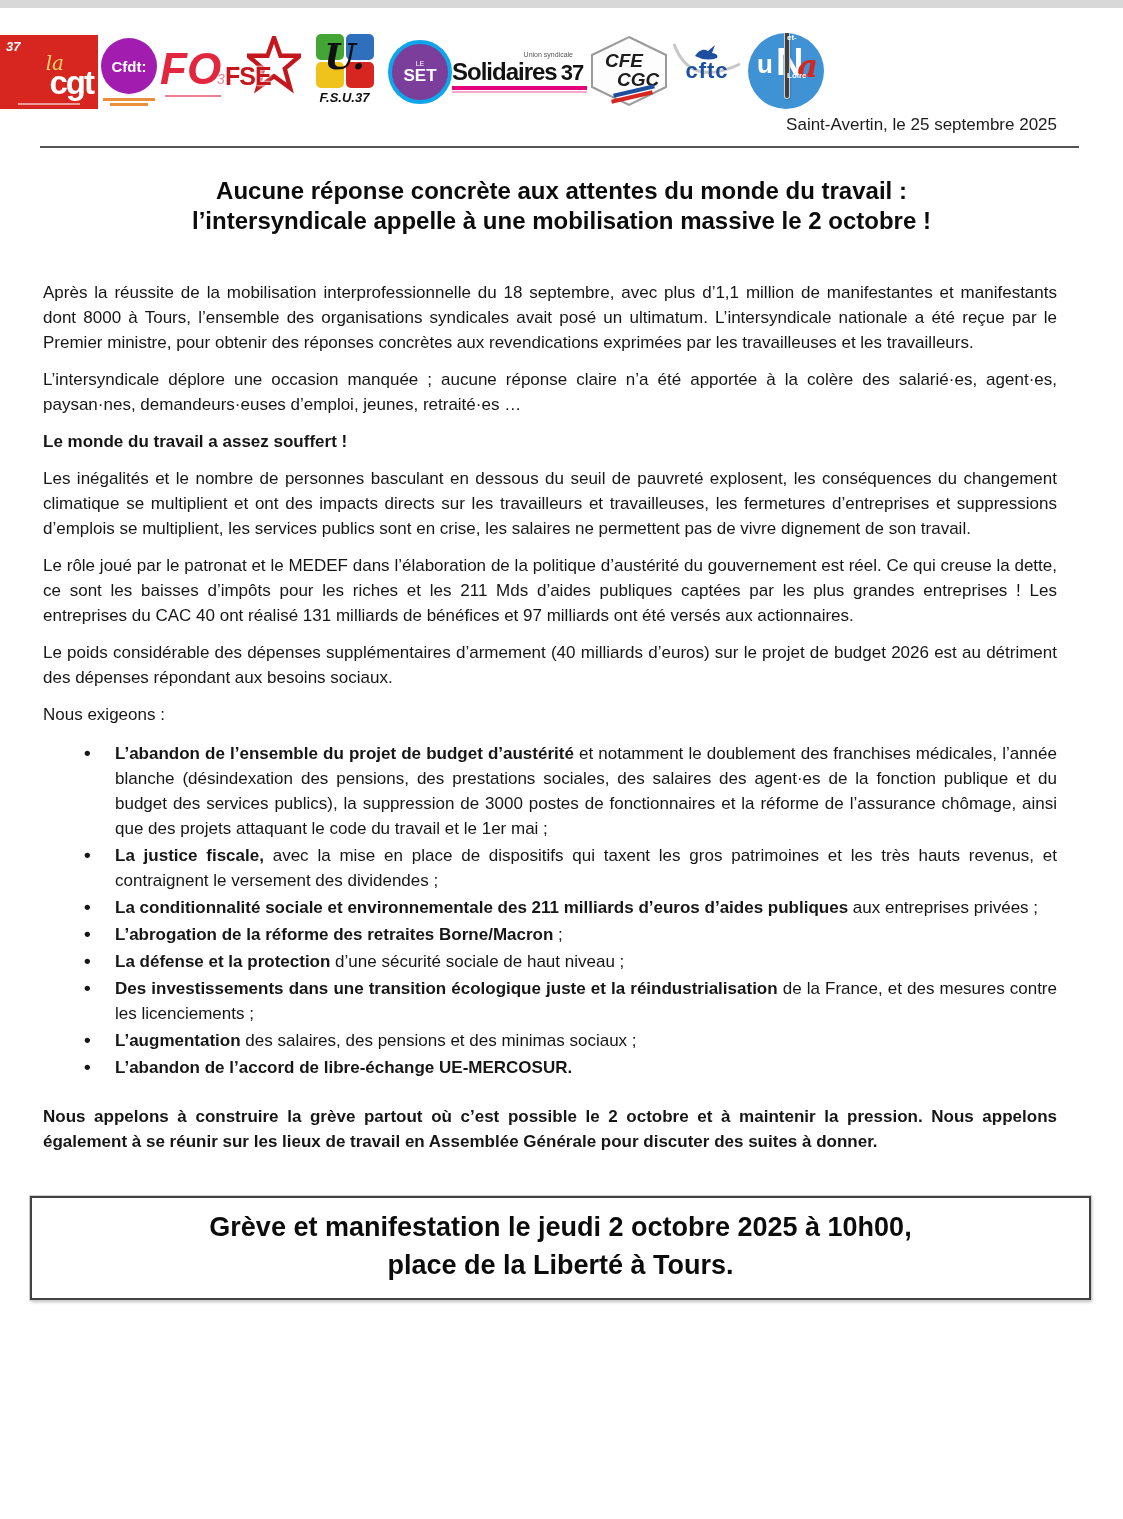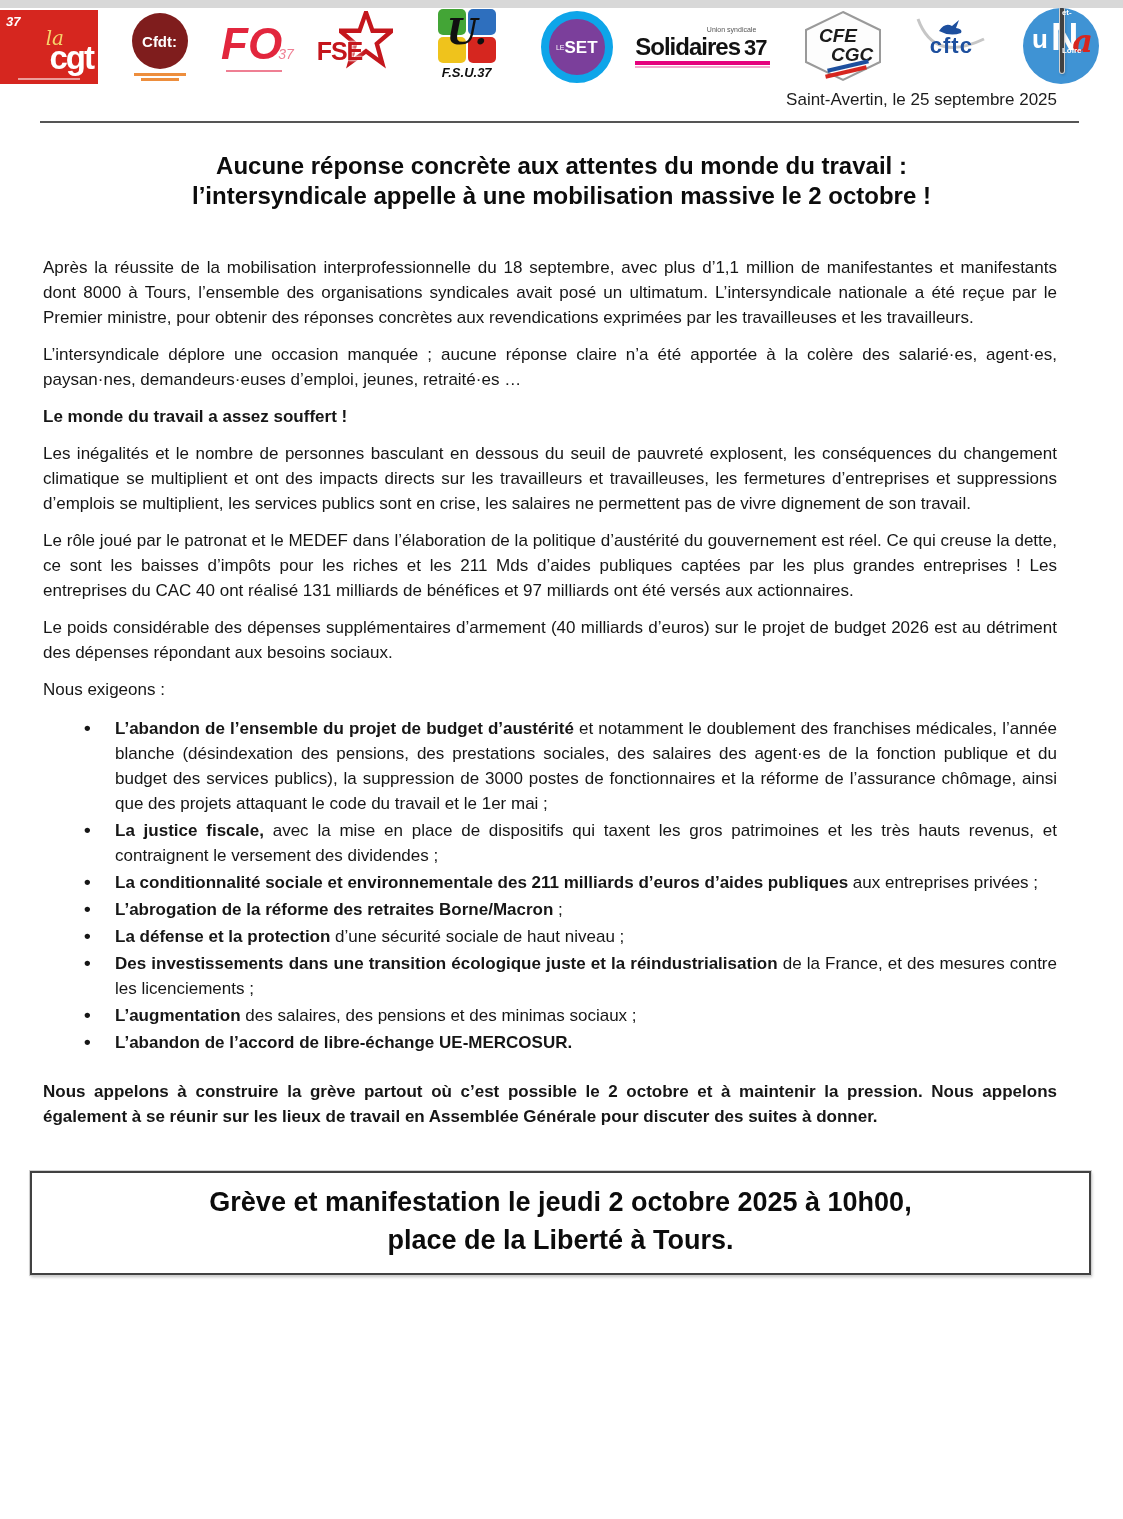--- a/index.html
+++ b/index.html
@@ -7,34 +7,34 @@
     width:1123px;height:1519px;
     background:#ffffff;
     font-family:"Liberation Sans", sans-serif;
     color:#161616;
     position:relative;
     overflow:hidden;
   }
   .top-strip{height:8px;background:#d8d8d8;}
   
   .logos-row{
-    height:78px;
-    display:flex;align-items:center;justify-content:space-between;
+    margin-top:25px;height:78px;
+    display:flex;align-items:center;justify-content:flex-start;
     padding-right:18px;
   }
   .logo{flex:none;position:relative;}
   
   .cgt{width:98px;height:74px;background:#d6261f;color:#fff;}
   .cgt .corner{position:absolute;top:4px;left:6px;font-size:13px;font-style:italic;font-weight:bold;}
   .cgt .script{position:absolute;top:16px;right:34px;color:#f5d36a;font-family:"DejaVu Serif",serif;font-style:italic;font-size:20px;}
   .cgt .main{position:absolute;bottom:10px;right:5px;font-weight:bold;font-size:33px;letter-spacing:-2px;line-height:1;}
   .cgt .foot{position:absolute;bottom:4px;left:18px;right:18px;height:2px;background:rgba(255,255,255,.55);}
   
   .cfdt{width:62px;text-align:center;}
-  .cfdt .circle{width:56px;height:56px;margin:0 auto;border-radius:50%;background:#7f1d1d;color:#fff;
+  .cfdt .circle{width:56px;height:56px;margin:0 auto;border-radius:50%;background:#a21caf;color:#fff;
     display:flex;align-items:center;justify-content:center;font-weight:bold;font-size:15px;}
   .cfdt .bars{margin:4px auto 0;width:52px;}
   .cfdt .bars i{display:block;height:3px;background:#e8720c;opacity:.8;margin-bottom:2px;}
   
   .fo{width:65px;text-align:center;}
   .fo .main{font-weight:900;font-style:italic;font-size:44px;color:#e2263d;line-height:1;}
   .fo .sub{font-size:14px;color:#ef7f93;font-style:italic;margin-left:-4px;}
   .fo .foot{margin:4px auto 0;width:56px;height:2px;background:#ef7f93;}
   
   .fse{width:76px;height:72px;}
@@ -47,22 +47,22 @@
   .fsu .blocks i{position:absolute;width:28px;height:26px;border-radius:5px;}
   .fsu .bg{left:0;top:0;background:#43a536;}
   .fsu .bb{right:0;top:0;background:#2e6fbe;}
   .fsu .by{left:0;bottom:0;background:#efc31c;}
   .fsu .br{right:0;bottom:0;background:#d6261f;}
   .fsu .u{position:absolute;left:0;right:0;top:4px;font-family:"DejaVu Serif",serif;font-weight:bold;
     font-style:italic;font-size:36px;color:#101010;line-height:1;}
   .fsu .sub{font-size:13px;font-weight:bold;font-style:italic;color:#101010;margin-top:2px;}
   
   .set{width:64px;}
-  .set .circle{width:56px;height:56px;margin:0 auto;border-radius:50%;background:#7b3f9b;border:8px solid #0ea5e9;
-    color:#fff;display:flex;align-items:center;justify-content:center;line-height:1;}
+  .set .circle{width:56px;height:56px;margin:0 auto;border-radius:50%;background:#7b3f9b;border:4px solid #0ea5e9;
+    color:#fff;display:flex;flex-direction:column;align-items:center;justify-content:center;line-height:1;}
   .set .le{font-size:7px;}
   .set .main{font-weight:900;font-size:17px;letter-spacing:0;}
   
   .solidaires{width:135px;text-align:left;}
   .solidaires .tiny{font-size:7px;color:#555;text-align:right;padding-right:14px;line-height:1.1;}
   .solidaires .main{font-weight:900;font-size:24px;color:#121212;letter-spacing:-1px;line-height:1.05;}
   .solidaires .main .n37{font-size:22px;margin-left:4px;}
   .solidaires .bar{height:4px;background:#e5007d;margin-top:2px;}
   .solidaires .bar2{height:2px;background:#f4a6cd;margin-top:1px;}
   

